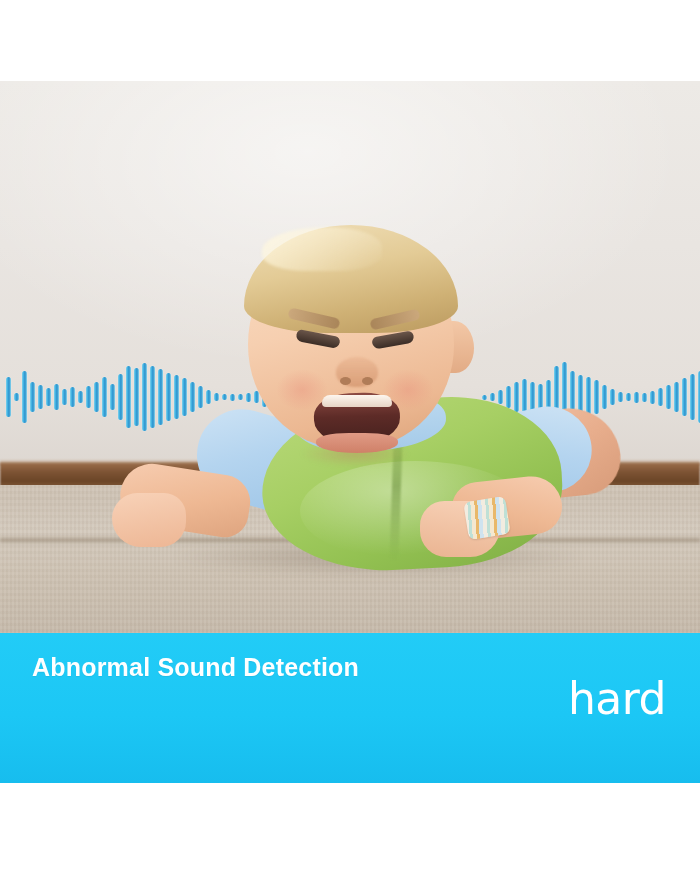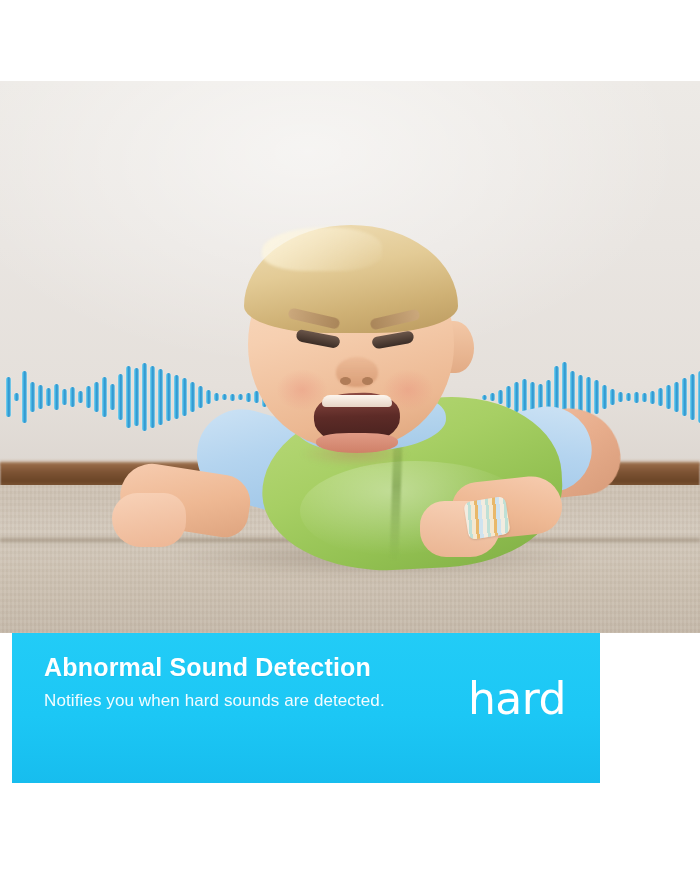--- a/index.html
+++ b/index.html
@@ -204,21 +204,21 @@
     filter:blur(2px);
   }
   #floor-shadow{
     left:168px;top:456px;width:420px;height:40px;border-radius:50%;
     background:radial-gradient(ellipse,rgba(95,78,60,.30),rgba(95,78,60,0) 70%);
     filter:blur(5px);
   }
 
   
   #banner{
-    position:absolute;left:12px;top:633px;width:588px;height:150px;
+    position:absolute;left:0;top:633px;width:700px;height:150px;
     background:linear-gradient(180deg,#22ccf7 0%,#1cc7f5 55%,#17bdee 100%);
   }
   #banner-title{
     position:absolute;left:32px;top:20px;
     color:#ffffff;font-size:25px;font-weight:bold;letter-spacing:.2px;
     text-shadow:0 1px 1px rgba(0,0,0,.06);
   }
   #banner-sub{
     position:absolute;left:32px;top:58px;
     color:#f2fcff;font-size:17px;font-weight:normal;letter-spacing:.1px;
@@ -357,19 +357,18 @@
       <div class="bshape" id="nostril-r"></div>
       <div class="bshape" id="mouth"></div>
       <div class="bshape" id="teeth"></div>
       <div class="bshape" id="lip-lower"></div>
     </div>
 
   </div>
 
   <div id="banner">
     <div id="banner-title">Abnormal Sound Detection</div>
-    <div id="banner-sub">Notifies you when hard sounds are detected.</div>
     <div id="tapo-logo">hard</div>
   </div>
 
   <div id="bottom-strip"></div>
 
 </div>
 
 </body></html>

